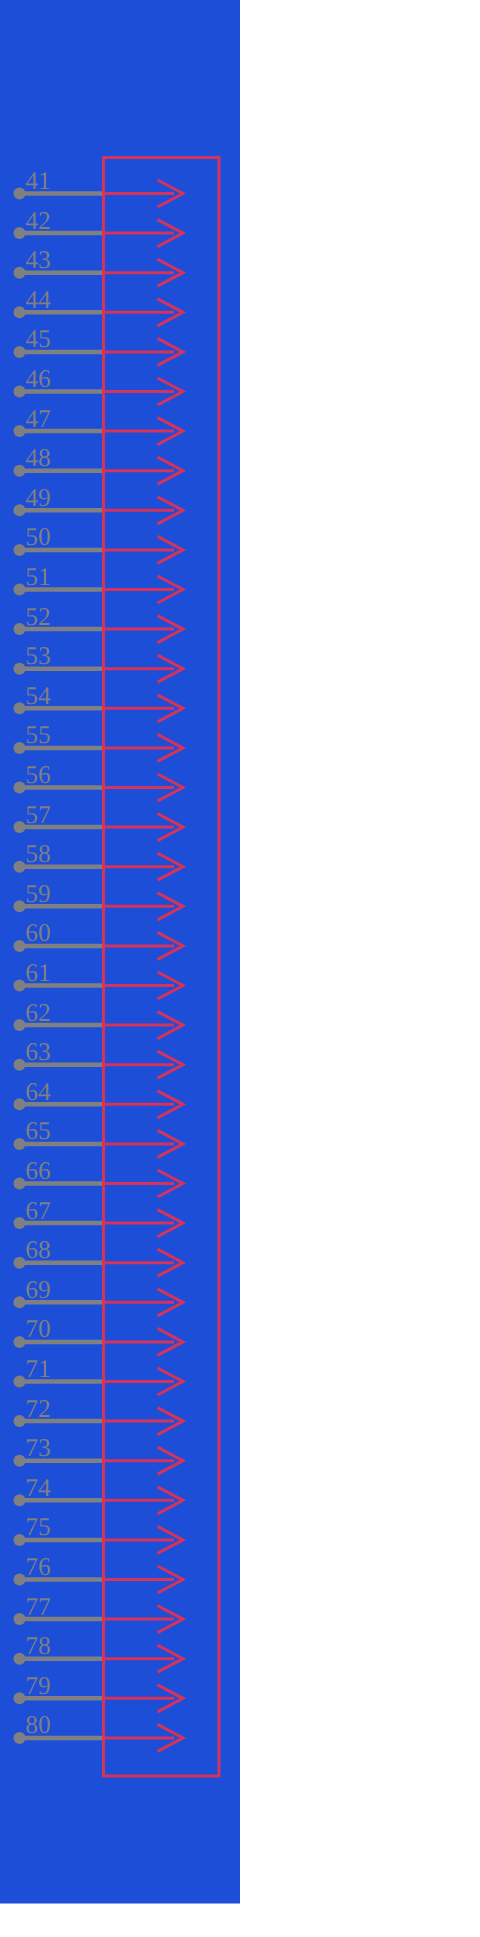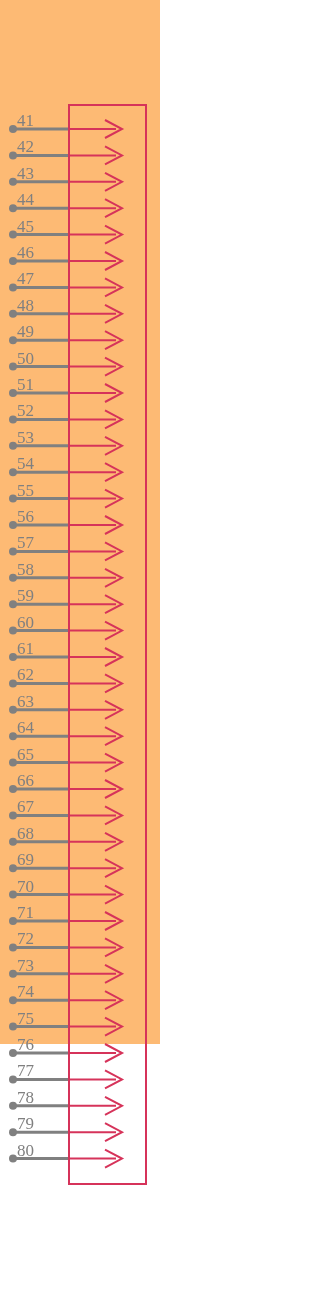--- a/index.html
+++ b/index.html
@@ -9,22 +9,22 @@
   }
   body {
     width: 160px;
     height: 1291px;
     overflow: hidden;
     font-family: "Liberation Serif", "DejaVu Serif", serif;
   }
   #schematic-root {
     position: relative;
     width: 160px;
-    height: 1044px;
-    background: #fdba74;
+    height: 1269px;
+    background: #1d4ed8;
   }
   #schematic-svg {
     position: absolute;
     left: 0;
     top: 0;
     width: 160px;
     height: 1291px;
     display: block;
   }
   .pin-label {

